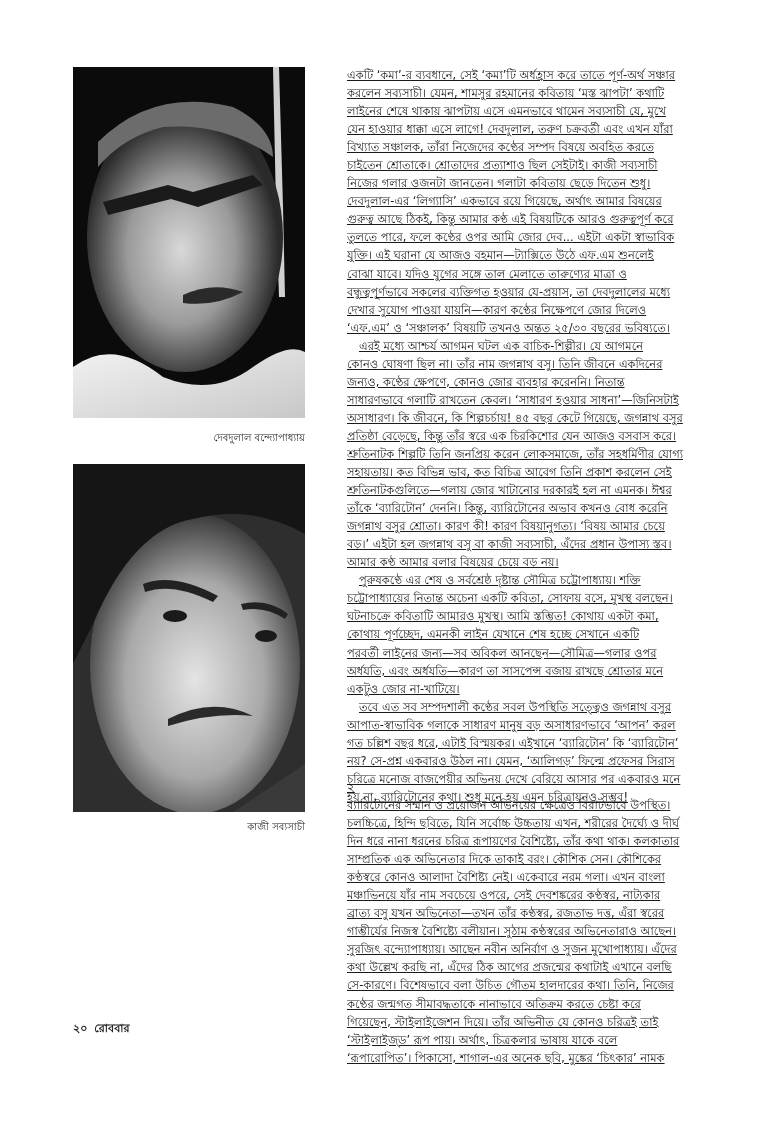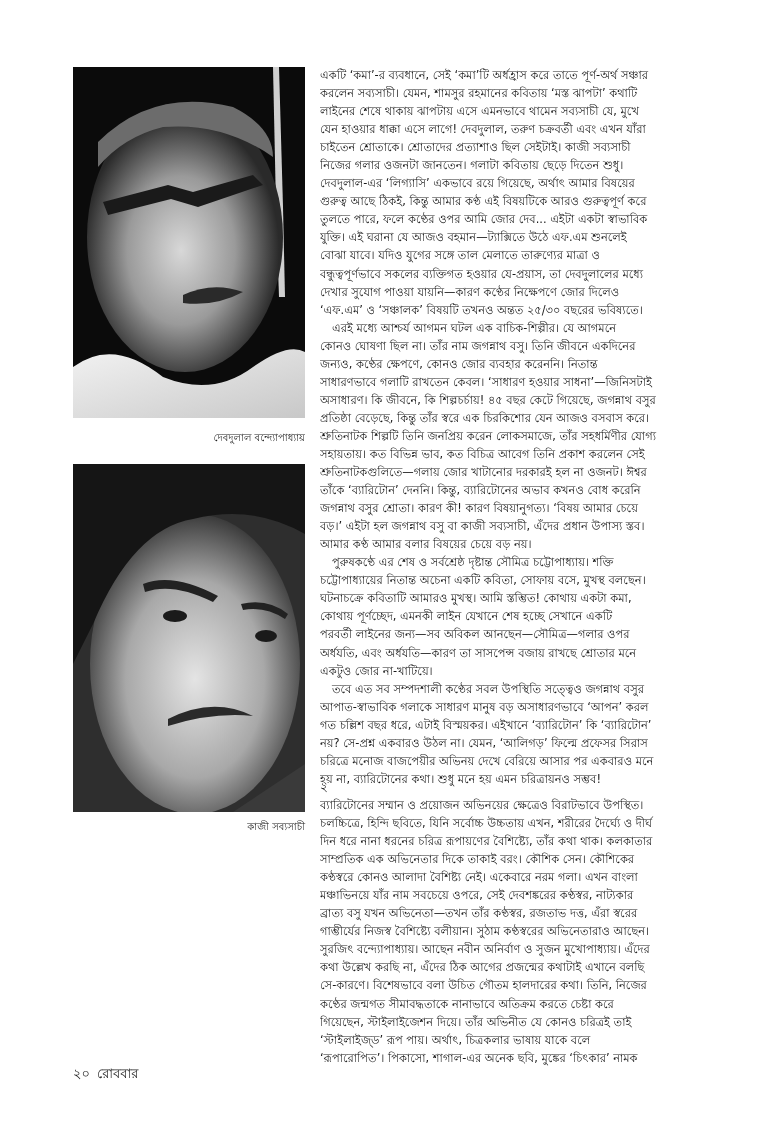--- a/index.html
+++ b/index.html
@@ -5,27 +5,27 @@
   html, body { margin: 0; padding: 0; background: #ffffff; }
   body { width: 770px; height: 1136px; position: relative; overflow: hidden;
          font-family: "DejaVu Sans", sans-serif; color: #1a1a1a; }
   .photo { position: absolute; left: 73px; width: 232px; overflow: hidden; background: #111; }
   .photo svg { display: block; width: 100%; height: 100%; }
   #photo1 { top: 67px; height: 351px; }
   #photo2 { top: 464px; height: 348px; }
   .caption { position: absolute; right: 465px; font-size: 10px; color: #222; white-space: nowrap; }
   #cap1 { top: 430px; text-align: center; }
   #cap2 { top: 819px; text-align: center; }
-  .col { position: absolute; left: 320px; width: 362px; font-size: 11.4px; line-height: 18.05px; }
+  .col { position: absolute; left: 347px; width: 362px; font-size: 11.4px; line-height: 18.05px; text-decoration: underline; }
   #col1 { top: 66px; }
   #col2 { top: 778px; }
   .line { white-space: nowrap; overflow: hidden; height: 18.05px; }
   .indent { padding-left: 12px; }
   .section-num { font-size: 12px; height: 18px; line-height: 18px; }
-  .folio { position: absolute; left: 73px; top: 1064px; font-size: 13px; color: #222; }
+  .folio { position: absolute; left: 73px; top: 1020px; font-size: 11px; color: #222; font-weight: bold; }
   .folio span { margin-right: 7px; }
 </style>
 </head>
 <body>
 
 <div class="photo" id="photo1">
   <svg viewBox="0 0 232 351" preserveAspectRatio="none">
     <defs>
       <radialGradient id="face1" cx="0.48" cy="0.55" r="0.5">
         <stop offset="0" stop-color="#d8d8d8"></stop>
@@ -68,39 +68,40 @@
     <path d="M160 348 L232 300 L232 348 Z" fill="#3a3a3a"></path>
   </svg>
 </div>
 <div class="caption" id="cap2">কাজী সব্যসাচী</div>
 
 <div class="col" id="col1">
     <div class="line">একটি ‘কমা’-র ব্যবধানে, সেই ‘কমা’টি অর্ধহ্রাস করে তাতে পূর্ণ-অর্থ সঞ্চার</div>
     <div class="line">করলেন সব্যসাচী। যেমন, শামসুর রহমানের কবিতায় ‘মস্ত ঝাপটা’ কথাটি</div>
     <div class="line">লাইনের শেষে থাকায় ঝাপটায় এসে এমনভাবে থামেন সব্যসাচী যে, মুখে</div>
     <div class="line">যেন হাওয়ার ধাক্কা এসে লাগে! দেবদুলাল, তরুণ চক্রবর্তী এবং এখন যাঁরা</div>
+    <div class="line">বিখ্যাত সঞ্চালক, তাঁরা নিজেদের কণ্ঠের সম্পদ বিষয়ে অবহিত করতে</div>
     <div class="line">চাইতেন শ্রোতাকে। শ্রোতাদের প্রত্যাশাও ছিল সেইটাই। কাজী সব্যসাচী</div>
     <div class="line">নিজের গলার ওজনটা জানতেন। গলাটা কবিতায় ছেড়ে দিতেন শুধু।</div>
     <div class="line">দেবদুলাল-এর ‘লিগ্যাসি’ একভাবে রয়ে গিয়েছে, অর্থাৎ আমার বিষয়ের</div>
     <div class="line">গুরুত্ব আছে ঠিকই, কিন্তু আমার কণ্ঠ এই বিষয়টিকে আরও গুরুত্বপূর্ণ করে</div>
     <div class="line">তুলতে পারে, ফলে কণ্ঠের ওপর আমি জোর দেব... এইটা একটা স্বাভাবিক</div>
     <div class="line">যুক্তি। এই ঘরানা যে আজও বহমান—ট্যাক্সিতে উঠে এফ.এম শুনলেই</div>
     <div class="line">বোঝা যাবে। যদিও যুগের সঙ্গে তাল মেলাতে তারুণ্যের মাত্রা ও</div>
     <div class="line">বন্ধুত্বপূর্ণভাবে সকলের ব্যক্তিগত হওয়ার যে-প্রয়াস, তা দেবদুলালের মধ্যে</div>
     <div class="line">দেখার সুযোগ পাওয়া যায়নি—কারণ কণ্ঠের নিক্ষেপণে জোর দিলেও</div>
     <div class="line">‘এফ.এম’ ও ‘সঞ্চালক’ বিষয়টি তখনও অন্তত ২৫/৩০ বছরের ভবিষ্যতে।</div>
     <div class="line indent">এরই মধ্যে আশ্চর্য আগমন ঘটল এক বাচিক-শিল্পীর। যে আগমনে</div>
     <div class="line">কোনও ঘোষণা ছিল না। তাঁর নাম জগন্নাথ বসু। তিনি জীবনে একদিনের</div>
     <div class="line">জন্যও, কণ্ঠের ক্ষেপণে, কোনও জোর ব্যবহার করেননি। নিতান্ত</div>
     <div class="line">সাধারণভাবে গলাটি রাখতেন কেবল। ‘সাধারণ হওয়ার সাধনা’—জিনিসটাই</div>
     <div class="line">অসাধারণ। কি জীবনে, কি শিল্পচর্চায়! ৪৫ বছর কেটে গিয়েছে, জগন্নাথ বসুর</div>
     <div class="line">প্রতিষ্ঠা বেড়েছে, কিন্তু তাঁর স্বরে এক চিরকিশোর যেন আজও বসবাস করে।</div>
     <div class="line">শ্রুতিনাটক শিল্পটি তিনি জনপ্রিয় করেন লোকসমাজে, তাঁর সহধর্মিণীর যোগ্য</div>
     <div class="line">সহায়তায়। কত বিভিন্ন ভাব, কত বিচিত্র আবেগ তিনি প্রকাশ করলেন সেই</div>
-    <div class="line">শ্রুতিনাটকগুলিতে—গলায় জোর খাটানোর দরকারই হল না ওজনট। ঈশ্বর</div>
+    <div class="line">শ্রুতিনাটকগুলিতে—গলায় জোর খাটানোর দরকারই হল না এমনক। ঈশ্বর</div>
     <div class="line">তাঁকে ‘ব্যারিটোন’ দেননি। কিন্তু, ব্যারিটোনের অভাব কখনও বোধ করেনি</div>
     <div class="line">জগন্নাথ বসুর শ্রোতা। কারণ কী! কারণ বিষয়ানুগত্য। ‘বিষয় আমার চেয়ে</div>
     <div class="line">বড়।’ এইটা হল জগন্নাথ বসু বা কাজী সব্যসাচী, এঁদের প্রধান উপাস্য স্তব।</div>
     <div class="line">আমার কণ্ঠ আমার বলার বিষয়ের চেয়ে বড় নয়।</div>
     <div class="line indent">পুরুষকণ্ঠে এর শেষ ও সর্বশ্রেষ্ঠ দৃষ্টান্ত সৌমিত্র চট্টোপাধ্যায়। শক্তি</div>
     <div class="line">চট্টোপাধ্যায়ের নিতান্ত অচেনা একটি কবিতা, সোফায় বসে, মুখস্থ বলছেন।</div>
     <div class="line">ঘটনাচক্রে কবিতাটি আমারও মুখস্থ। আমি স্তম্ভিত! কোথায় একটা কমা,</div>
     <div class="line">কোথায় পূর্ণচ্ছেদ, এমনকী লাইন যেখানে শেষ হচ্ছে সেখানে একটি</div>
     <div class="line">পরবর্তী লাইনের জন্য—সব অবিকল আনছেন—সৌমিত্র—গলার ওপর</div>
     <div class="line">অর্ধযতি, এবং অর্ধযতি—কারণ তা সাসপেন্স বজায় রাখছে শ্রোতার মনে</div>

